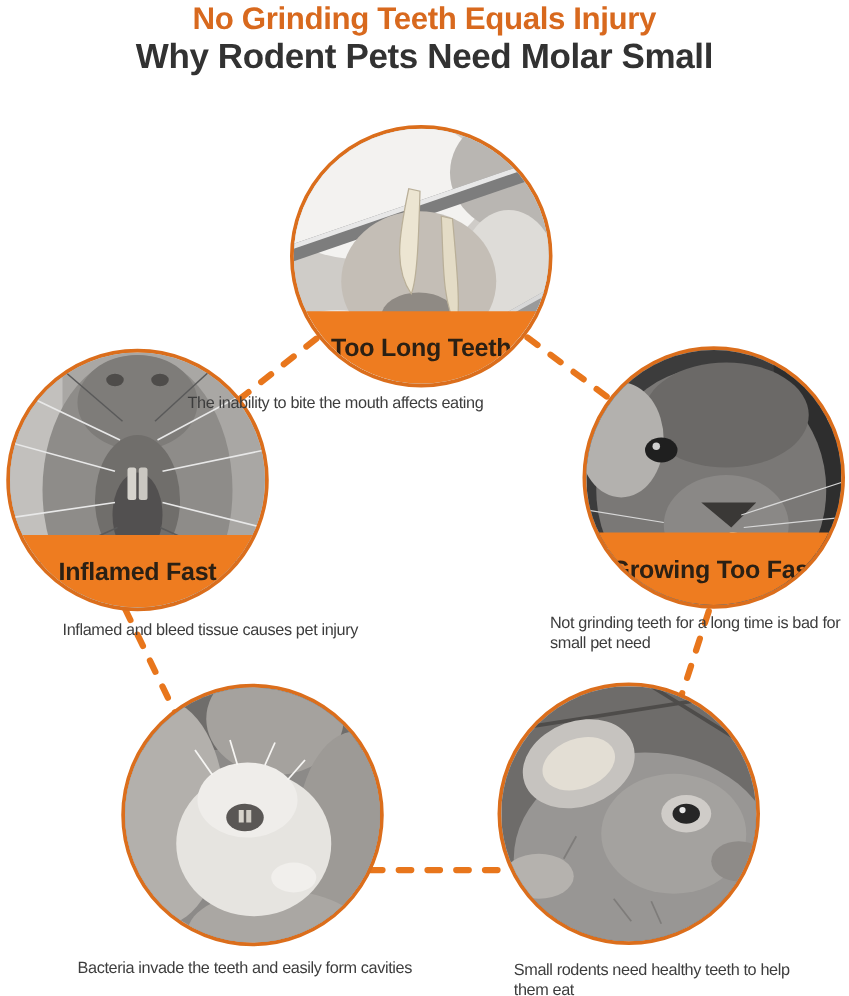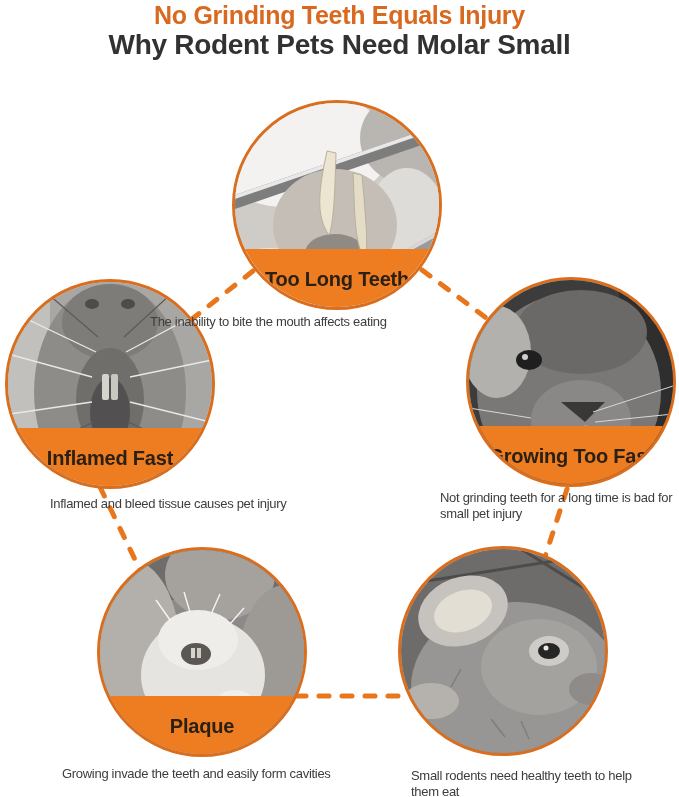--- a/index.html
+++ b/index.html
@@ -157,23 +157,20 @@
         <line x1="70" y1="70" x2="56" y2="50"></line>
           <line x1="90" y1="62" x2="84" y2="42"></line>
         <line x1="112" y1="62" x2="120" y2="44"></line>
           <line x1="130" y1="74" x2="144" y2="58"></line>
       </g>
       <ellipse cx="96" cy="104" rx="15" ry="11" fill="#5a5755"></ellipse>
       <rect x="91" y="98" width="4" height="10" fill="#d8d4cc"></rect>
       <rect x="97" y="98" width="4" height="10" fill="#cfcbc3"></rect>
       <ellipse cx="135" cy="152" rx="18" ry="12" fill="#f1efec"></ellipse>
     </svg>
-    <div class="chord">
-      <span class="lbl">Plaque</span>
-    </div>
   </div>
 
   <div class="node-circle pos-c-br">
     <svg class="photo" viewBox="0 0 204 204">
       <rect width="204" height="204" fill="#6e6c6a"></rect>
       <g stroke="#4e4c4a" stroke-width="3">
         <line x1="0" y1="36" x2="204" y2="4"></line>
           <line x1="120" y1="0" x2="204" y2="52"></line>
         <line x1="160" y1="0" x2="204" y2="26"></line>
       </g>
@@ -189,17 +186,17 @@
       <g stroke="#7e7c7a" stroke-width="1.4">
         <line x1="90" y1="170" x2="104" y2="188"></line>
           <line x1="120" y1="172" x2="128" y2="190"></line>
         <line x1="60" y1="120" x2="50" y2="138"></line>
       </g>
     </svg>
   </div>
 
   <div class="desc center pos-d-top">The inability to bite the mouth affects eating</div>
   <div class="desc pos-d-left">Inflamed and bleed tissue causes pet injury</div>
-  <div class="desc pos-d-right">Not grinding teeth for a long time is bad for small pet injury</div>
-  <div class="desc center pos-d-bl">Growing invade the teeth and easily form cavities</div>
+  <div class="desc pos-d-right">Not grinding teeth for a long time is bad for small pet need</div>
+  <div class="desc center pos-d-bl">Bacteria invade the teeth and easily form cavities</div>
   <div class="desc pos-d-br">Small rodents need healthy teeth to help them eat</div>
 
 </div>
 
 </body></html>

